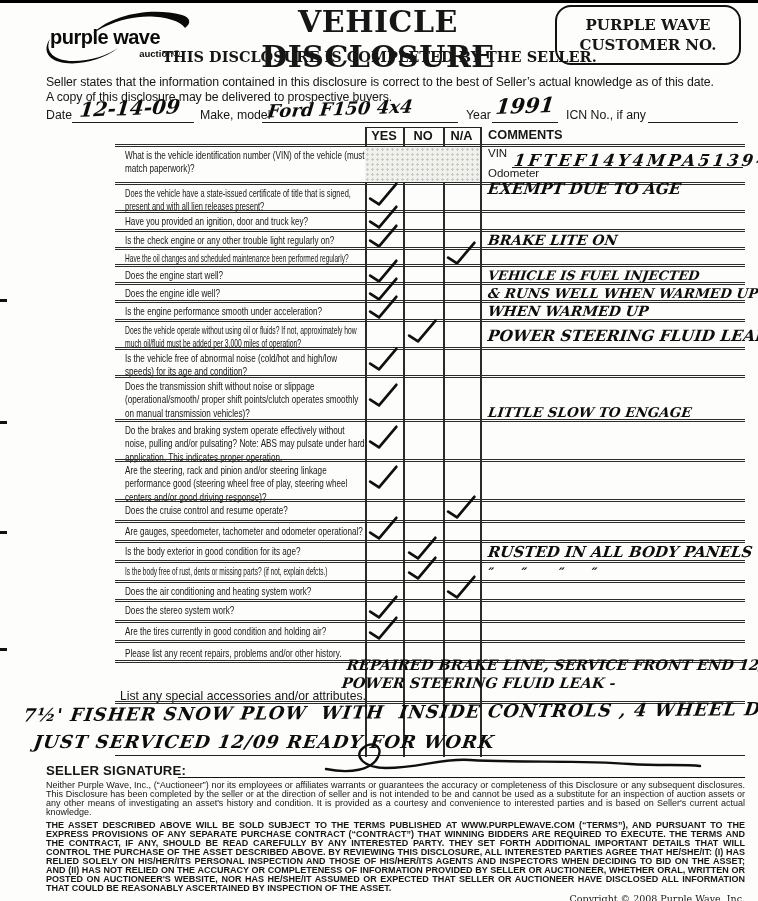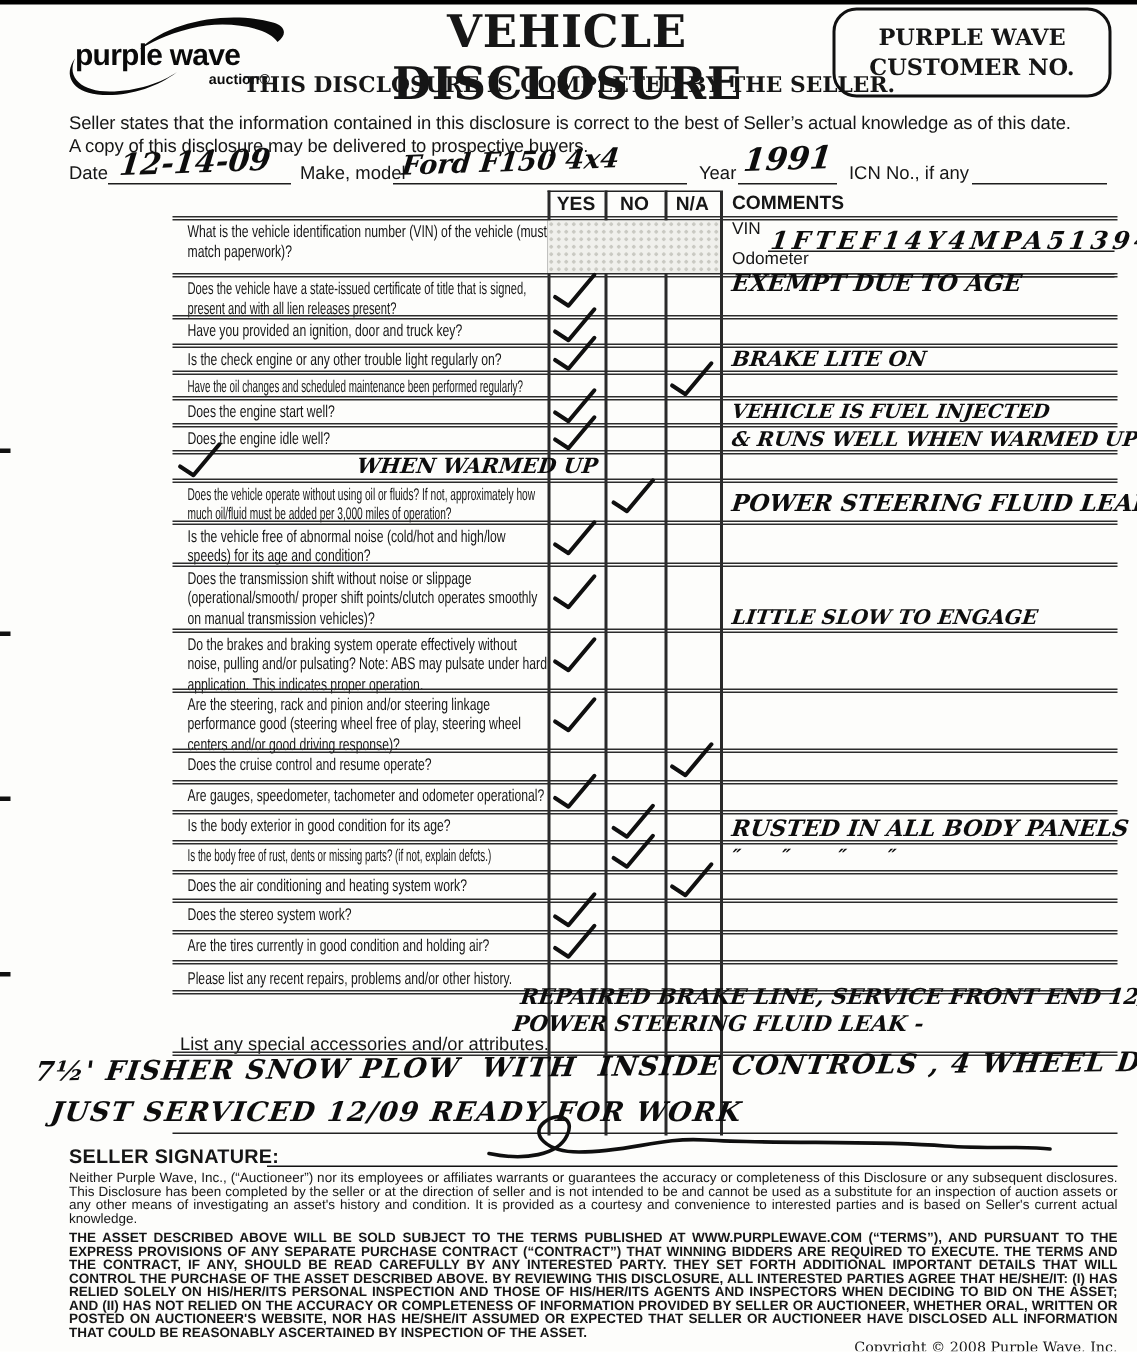--- a/index.html
+++ b/index.html
@@ -221,20 +221,23 @@
           <div class="amid">
             <span class="check ck-yes"><svg width="36" height="24" viewBox="0 0 36 24">
                 <path d="M4 14 L12 21 L32 3" fill="none" stroke="#101010" stroke-width="2.7" stroke-linecap="round" stroke-linejoin="round"></path>
               </svg></span>
           </div>
           <div class="ccell">
             <span class="hw chw" style="font-size: 13.5px;">&amp; RUNS WELL WHEN WARMED UP</span>
           </div>
         </div>
         <div class="trow" style="height: 19px;">
+          <div class="qcell">
+            <div class="qtext">Is the engine performance smooth under acceleration?</div>
+          </div>
           <div class="amid">
             <span class="check ck-yes"><svg width="36" height="24" viewBox="0 0 36 24">
                 <path d="M4 14 L12 21 L32 3" fill="none" stroke="#101010" stroke-width="2.7" stroke-linecap="round" stroke-linejoin="round"></path>
               </svg></span>
           </div>
           <div class="ccell">
             <span class="hw chw" style="font-size: 14px;">WHEN WARMED UP</span>
           </div>
         </div>
         <div class="trow q60" style="height: 28px;">

